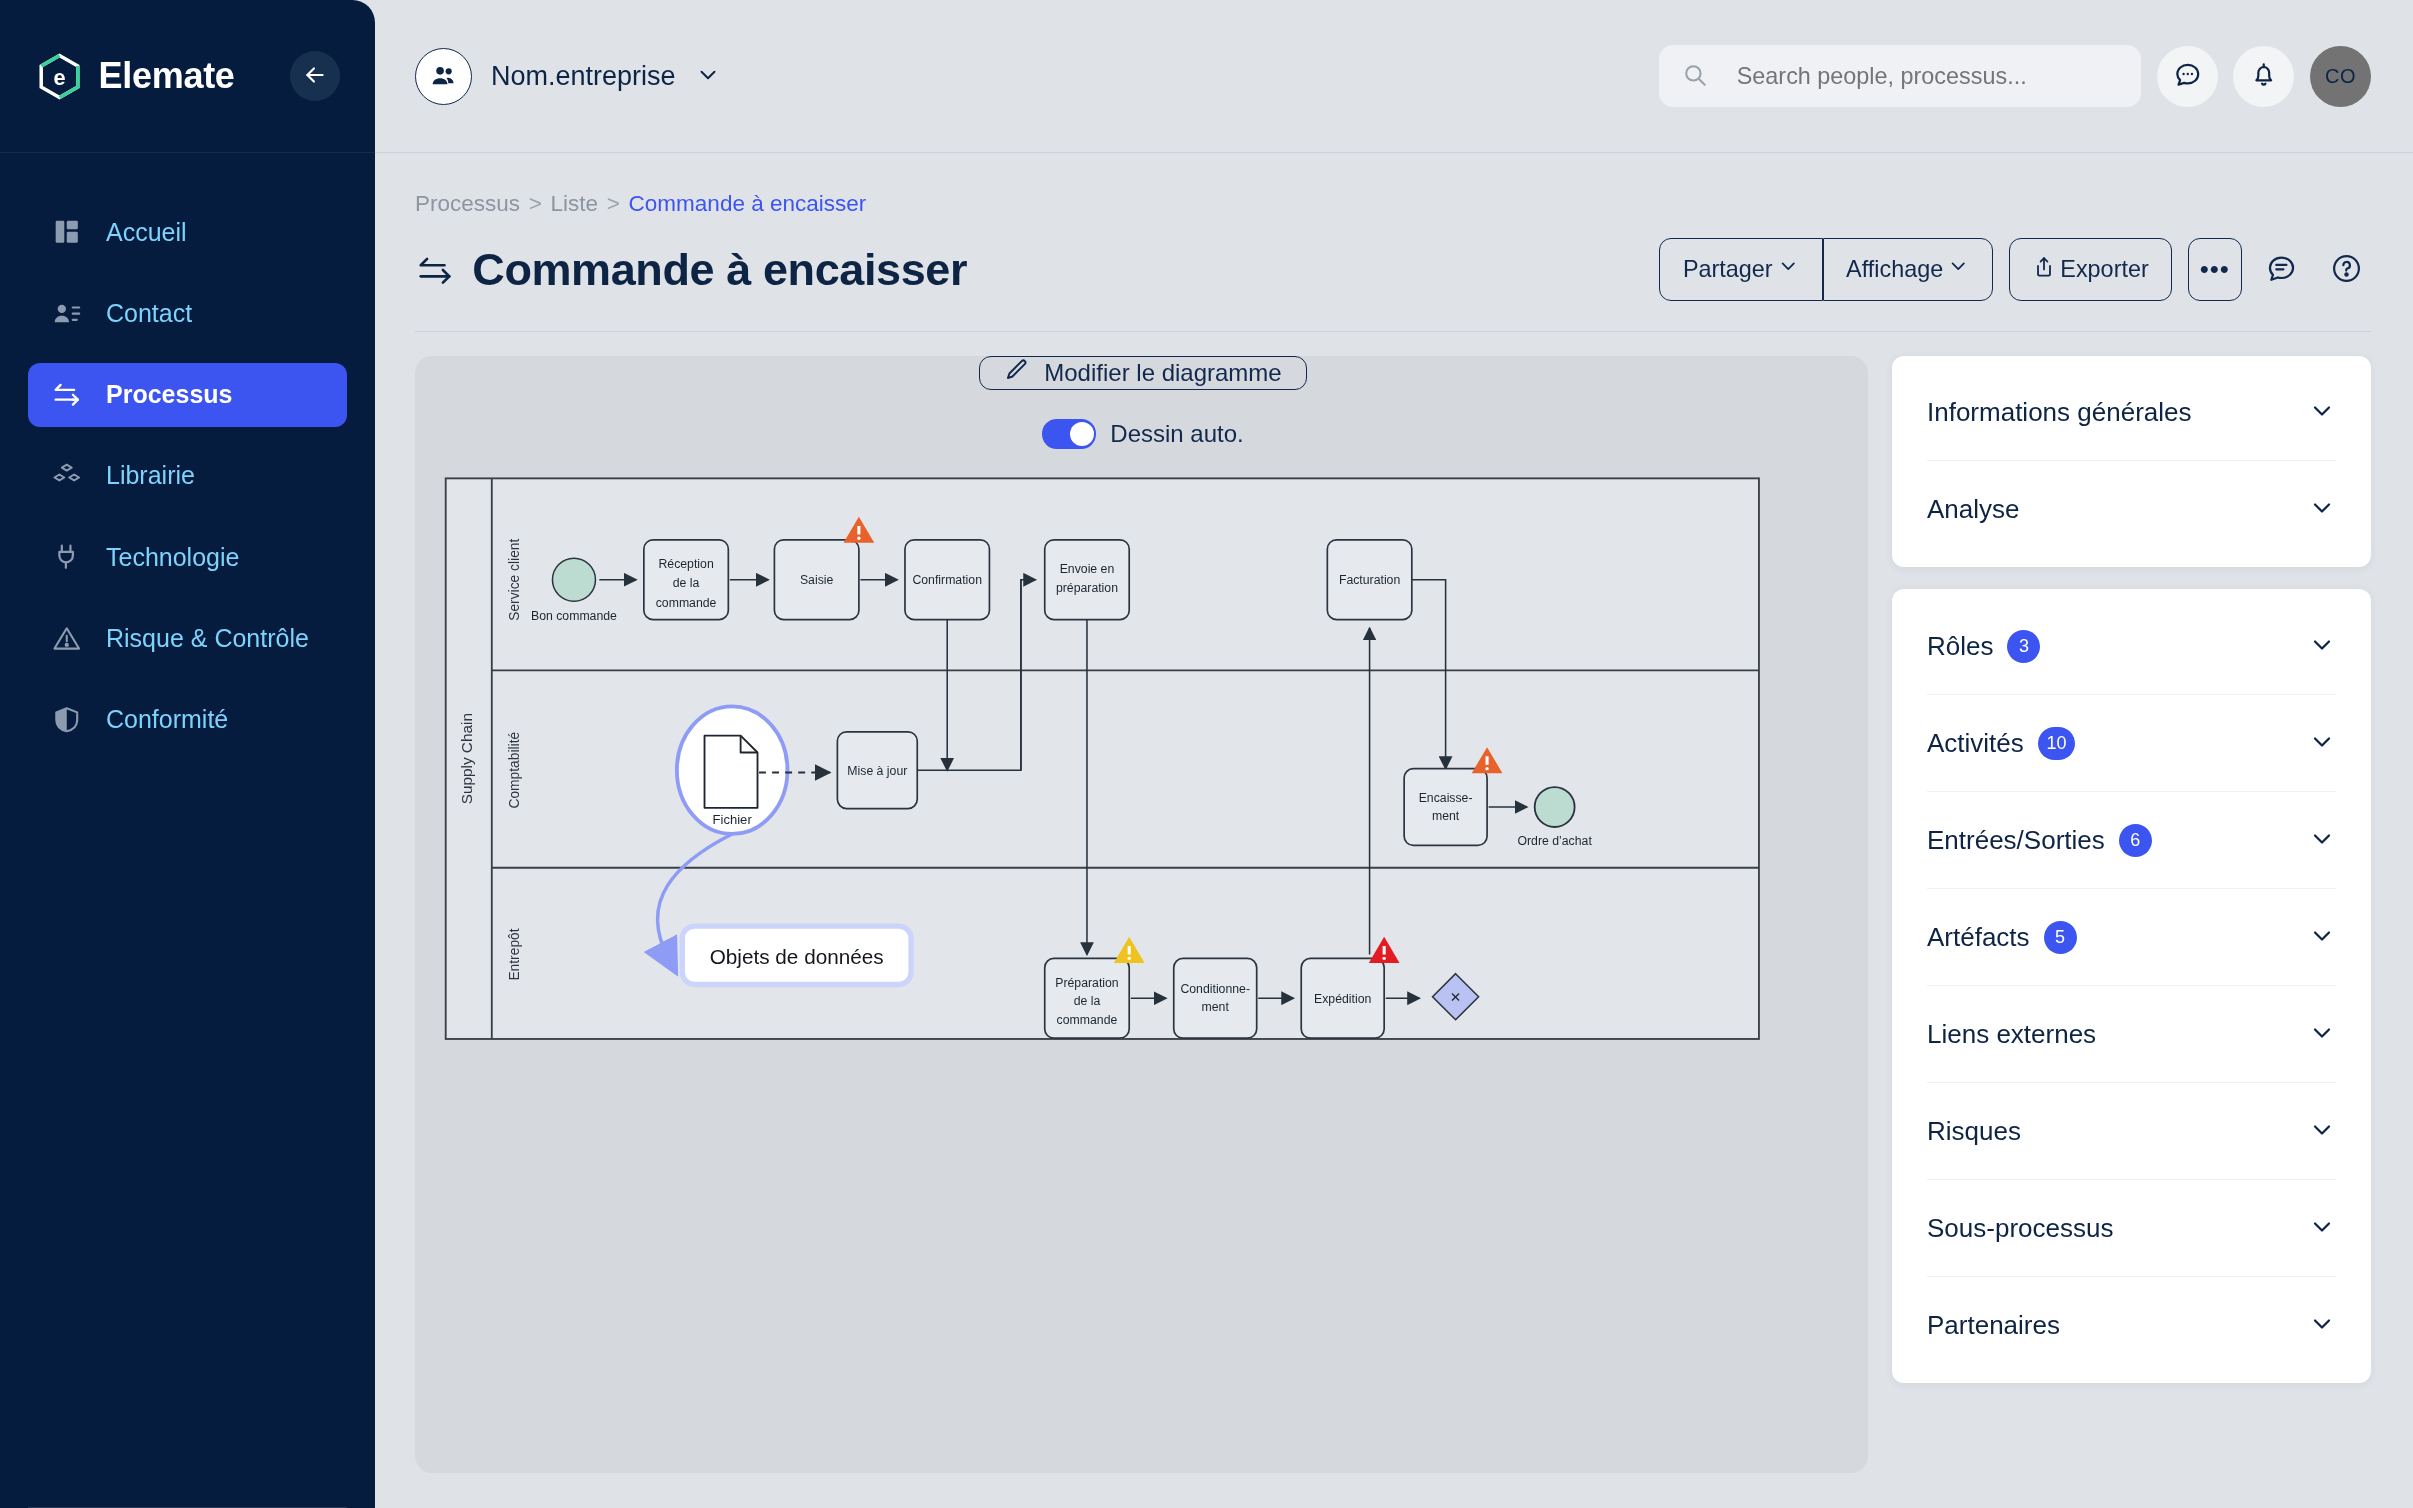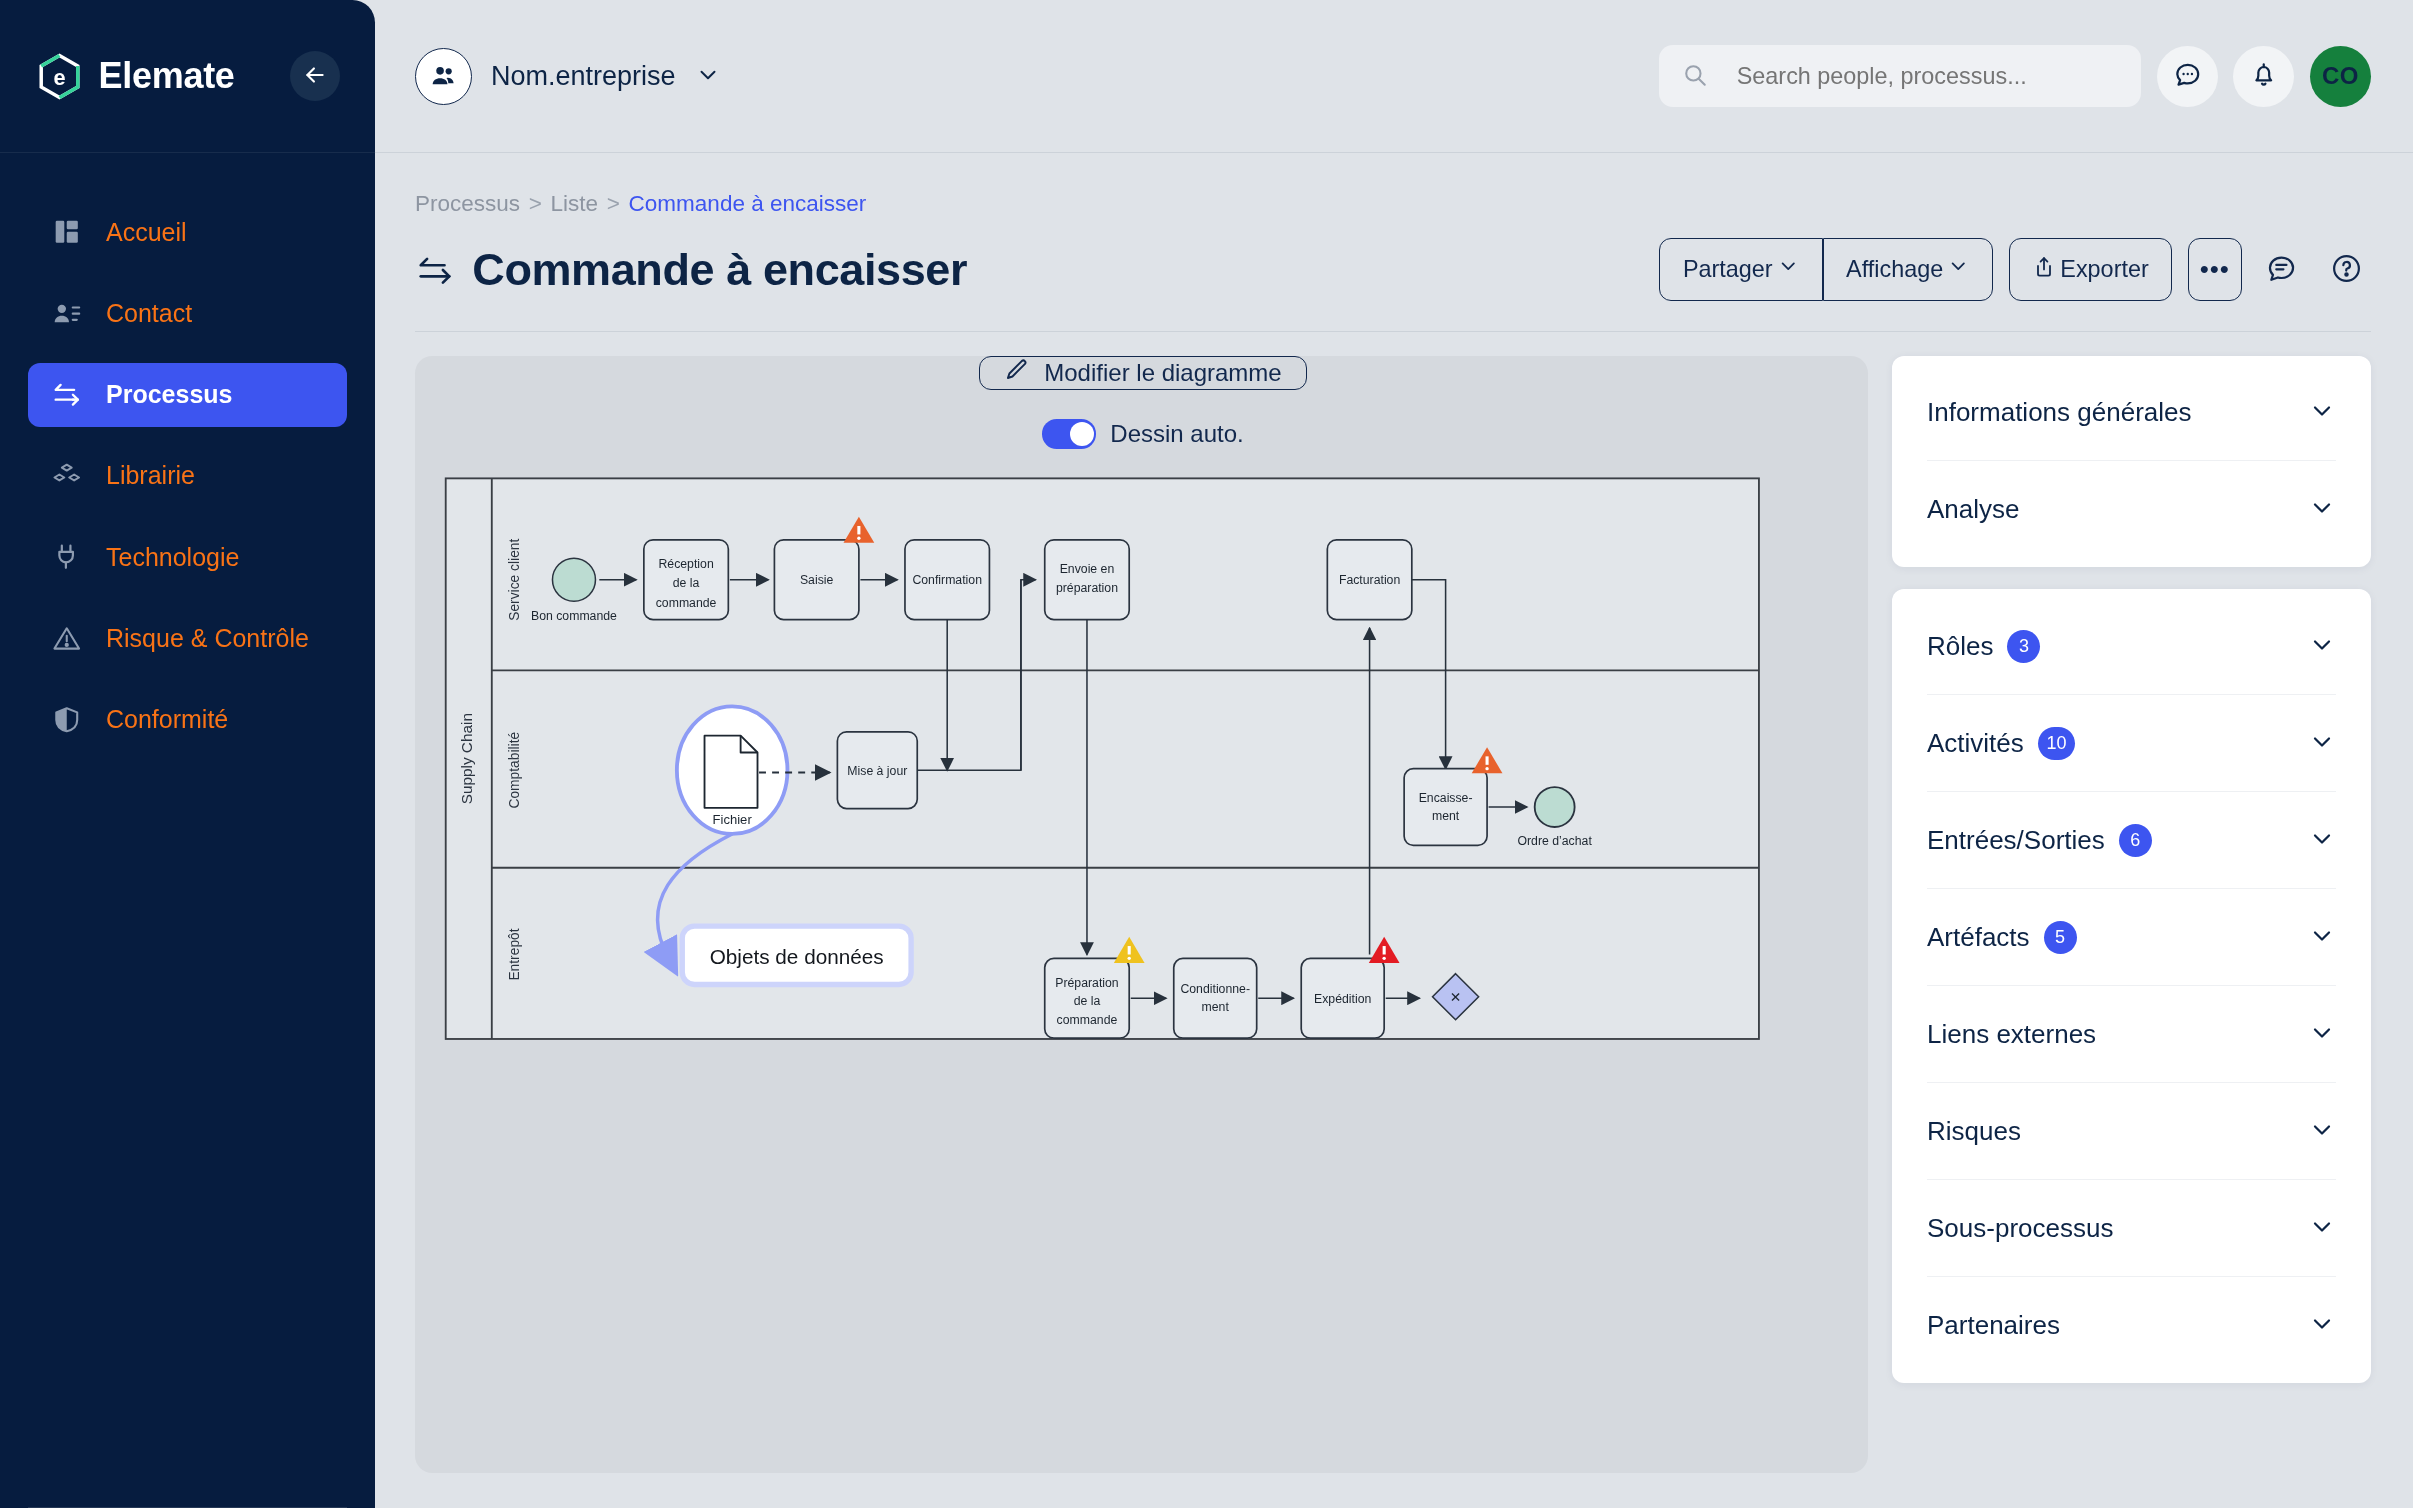--- a/index.html
+++ b/index.html
@@ -41,21 +41,21 @@
     display: flex; align-items: center; justify-content: center;
     cursor: pointer;
   }
   .nav { padding-top: 47px; flex: 1; }
   .nav-item {
     display: flex; align-items: center; gap: 22.5px;
     height: 64px;
     margin: 0 28px 17.3px 28px;
     padding: 0 22.5px;
     border-radius: 12px;
-    color: #f97316; font-size: 25px;
+    color: #7dd3fc; font-size: 25px;
     cursor: pointer;
   }
   .nav-item .ni-icon { width: 33px; height: 33px; display:flex; align-items:center; justify-content:center; flex: 0 0 33px; }
   .nav-item.active { background: #3d55f0; color: #ffffff; font-weight: 600; }
   .nav-sep { height: 0.9px; background: rgba(255,255,255,0.13); margin: 49px 28px 0 28px; }
   .nav-bottom { padding: 29.5px 0 35px 0; }
 
   
   .main { flex: 1; display: flex; flex-direction: column; min-width: 0; background:#dfe3e8; }
 
@@ -85,23 +85,23 @@
     font-size: 23.4px; color: #8d95a1; font-family: inherit; width: 100%;
   }
   .icon-circle {
     width: 61px; height: 61px; border-radius: 50%;
     background: #f2f4f6;
     display: flex; align-items: center; justify-content: center;
     cursor: pointer; flex: 0 0 61px;
   }
   .avatar-circle {
     width: 61px; height: 61px; border-radius: 50%;
-    background: #15803d; color: #0d2445;
+    background: #737373; color: #0d2445;
     display: flex; align-items: center; justify-content: center;
-    font-size: 24px; font-weight: 700; cursor: pointer; flex: 0 0 61px;
+    font-size: 20px; font-weight: 400; cursor: pointer; flex: 0 0 61px;
     letter-spacing: 0.4px;
   }
 
   
   .pagehead { padding: 38px 42px 0 40px; }
   .breadcrumb { display: flex; align-items: center; gap: 8.7px; font-size: 22.5px; color: #8d95a1; }
   .breadcrumb .crumb { cursor: pointer; }
   .breadcrumb .crumb.current { color: #3d55f0; }
   .breadcrumb .sep { color: #9aa2ae; }
 

